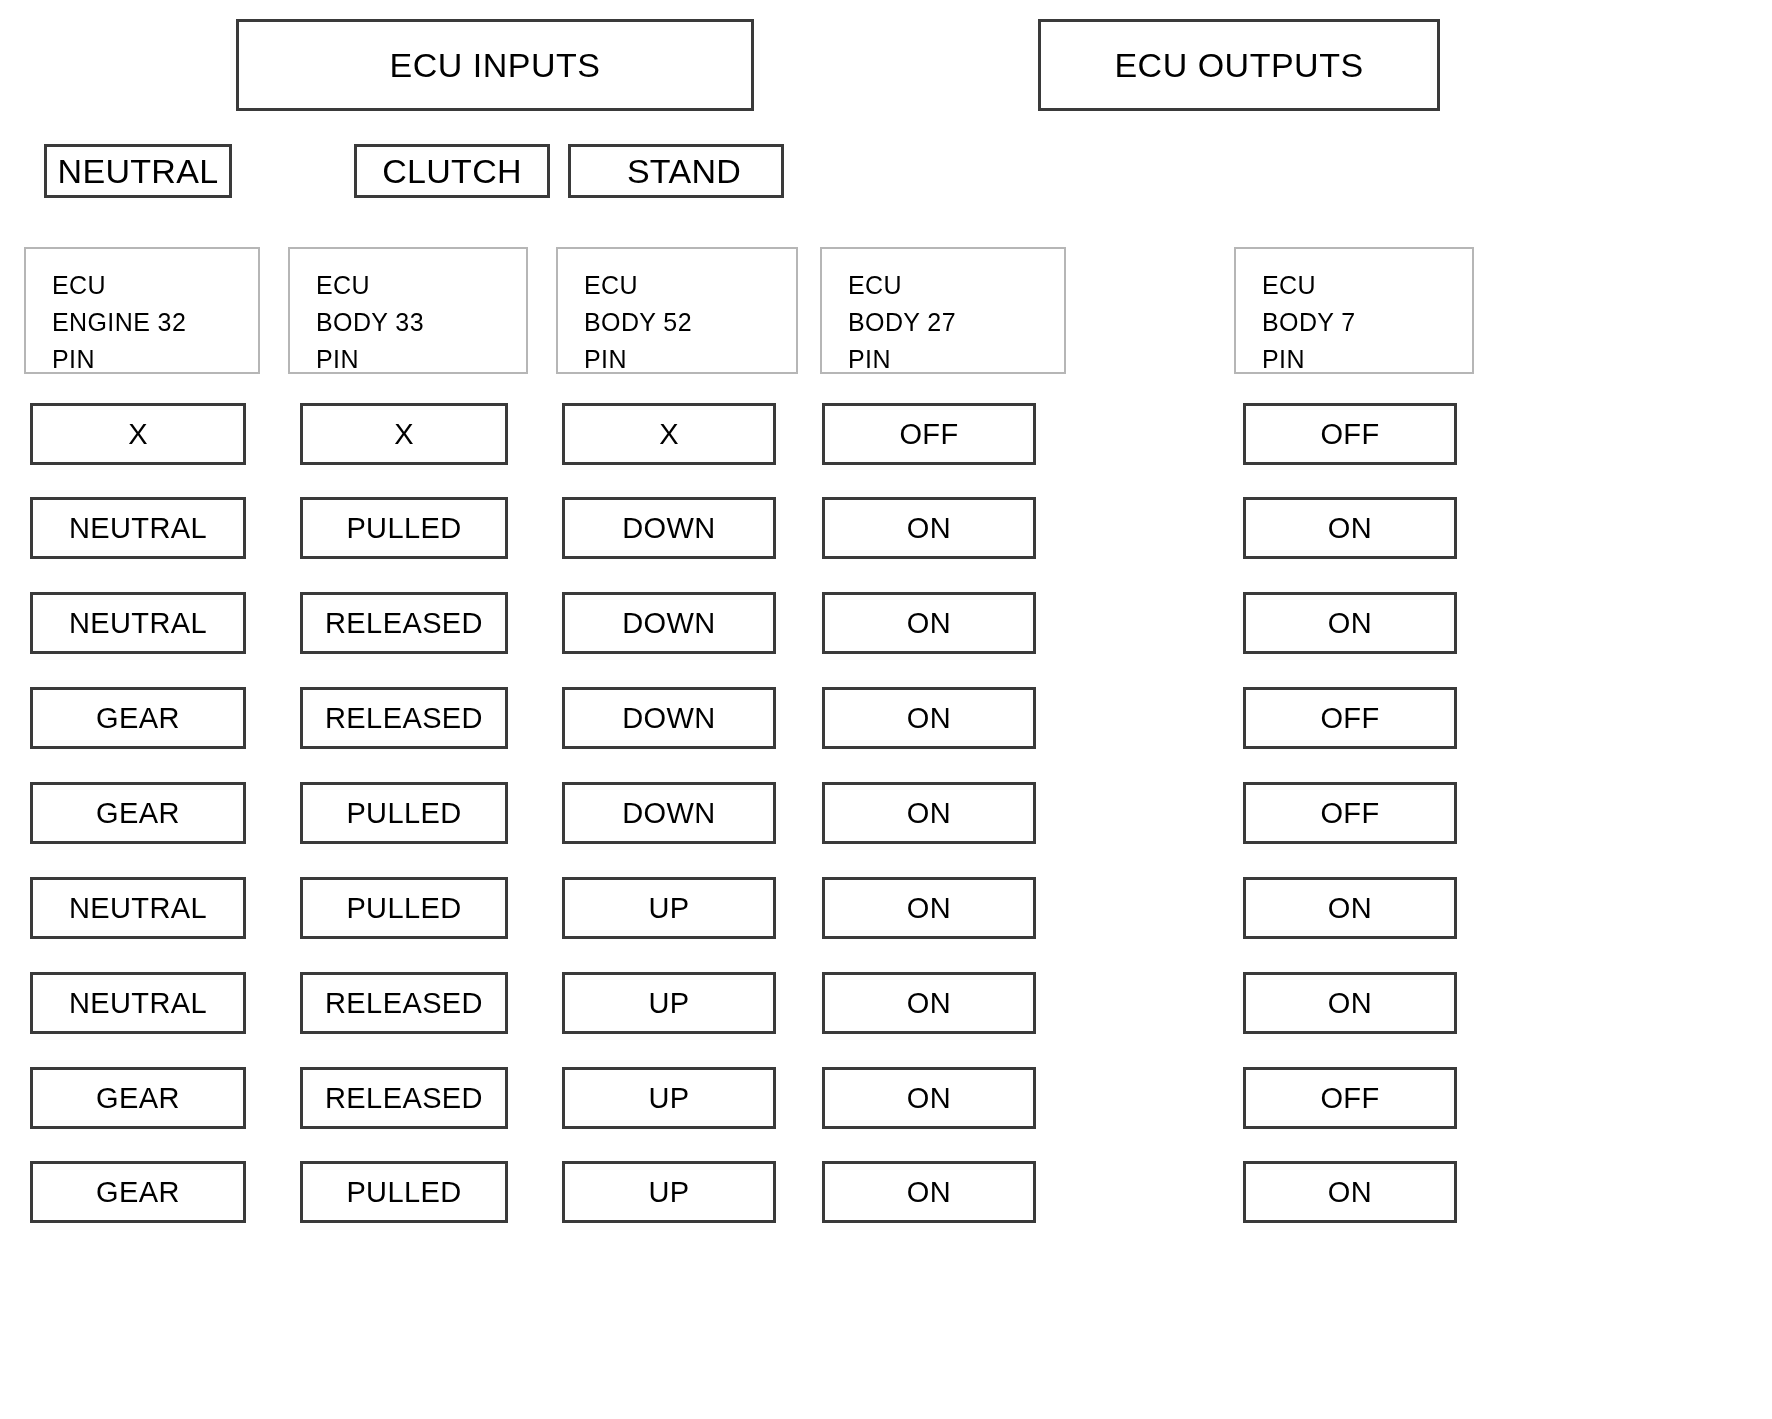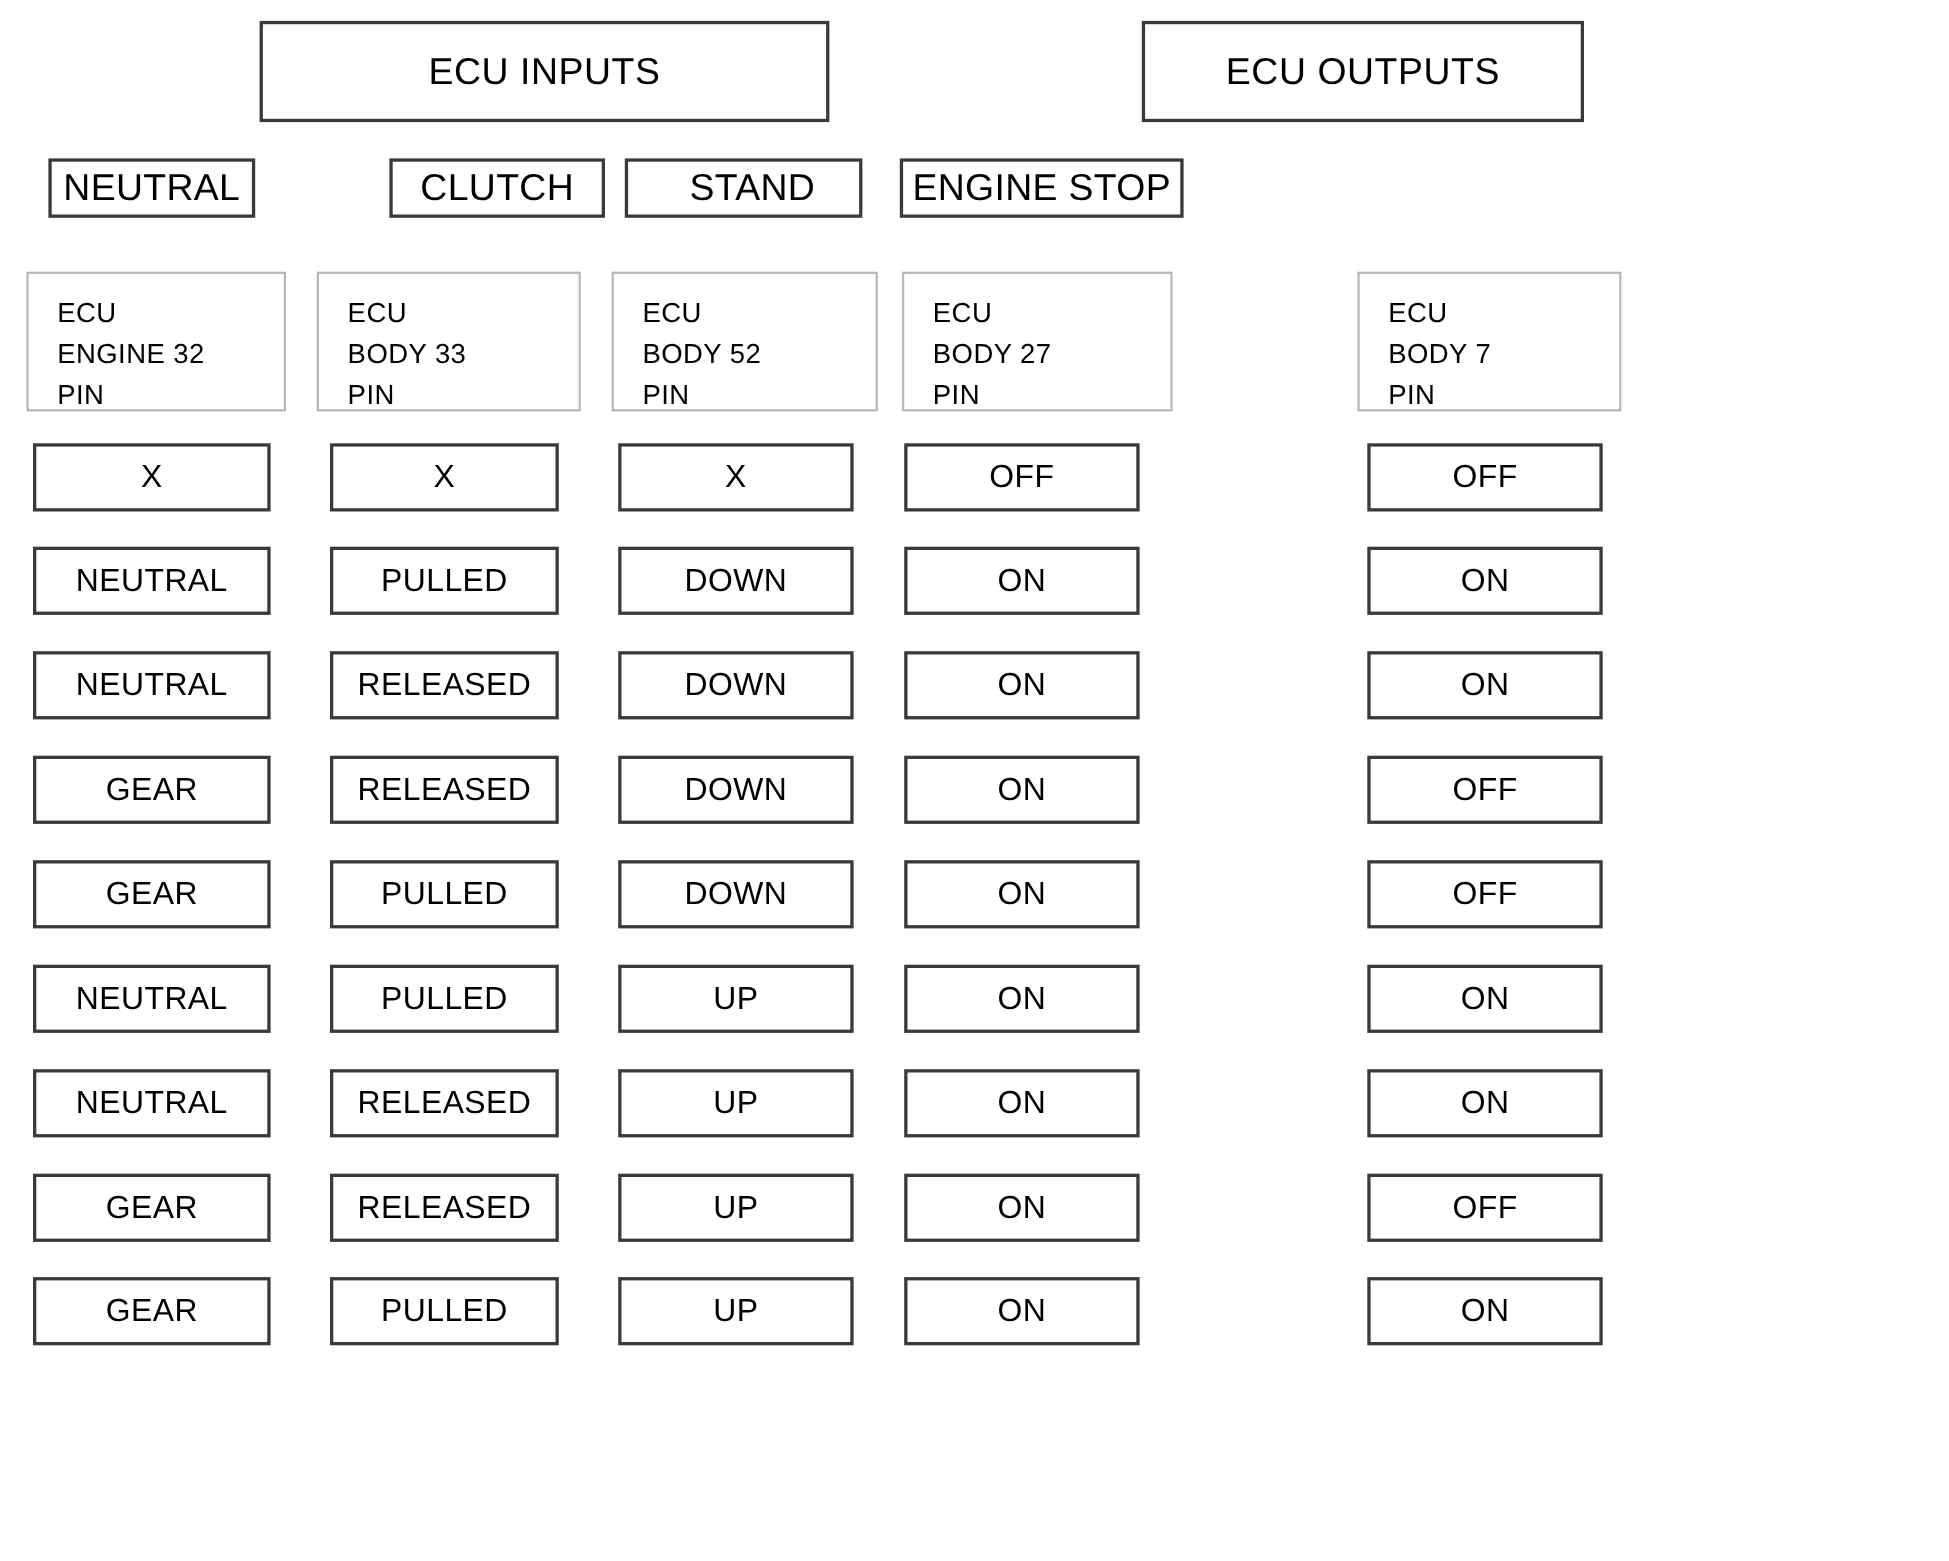--- a/index.html
+++ b/index.html
@@ -63,23 +63,20 @@
 
   <div class="box col-head" style="left:44px;top:144px;width:188px;height:54px;">
     <span>NEUTRAL</span>
   </div>
   <div class="box col-head" style="left:314px;top:144px;width:196px;height:54px;margin-left:40px;">
     <span>CLUTCH</span>
   </div>
   <div class="box col-head" style="left:568px;top:144px;width:216px;height:54px;padding-left:16px;">
     <span>STAND</span>
   </div>
-  <div class="box col-head" style="left:818px;top:144px;width:258px;height:54px;">
-    <span>ENGINE STOP</span>
-  </div>
 
   <div class="box pin-box" style="left:24px;top:247px;width:236px;height:127px;">
     <span class="ln">ECU</span>
     <span class="ln">ENGINE 32</span>
     <span class="ln">PIN</span>
   </div>
   <div class="box pin-box" style="left:288px;top:247px;width:240px;height:127px;">
     <span class="ln">ECU</span>
     <span class="ln">BODY 33</span>
     <span class="ln">PIN</span>

